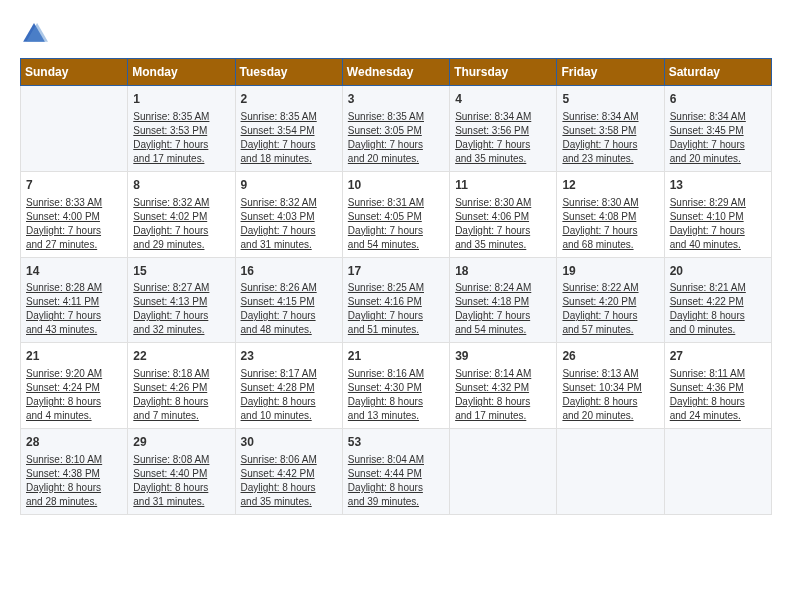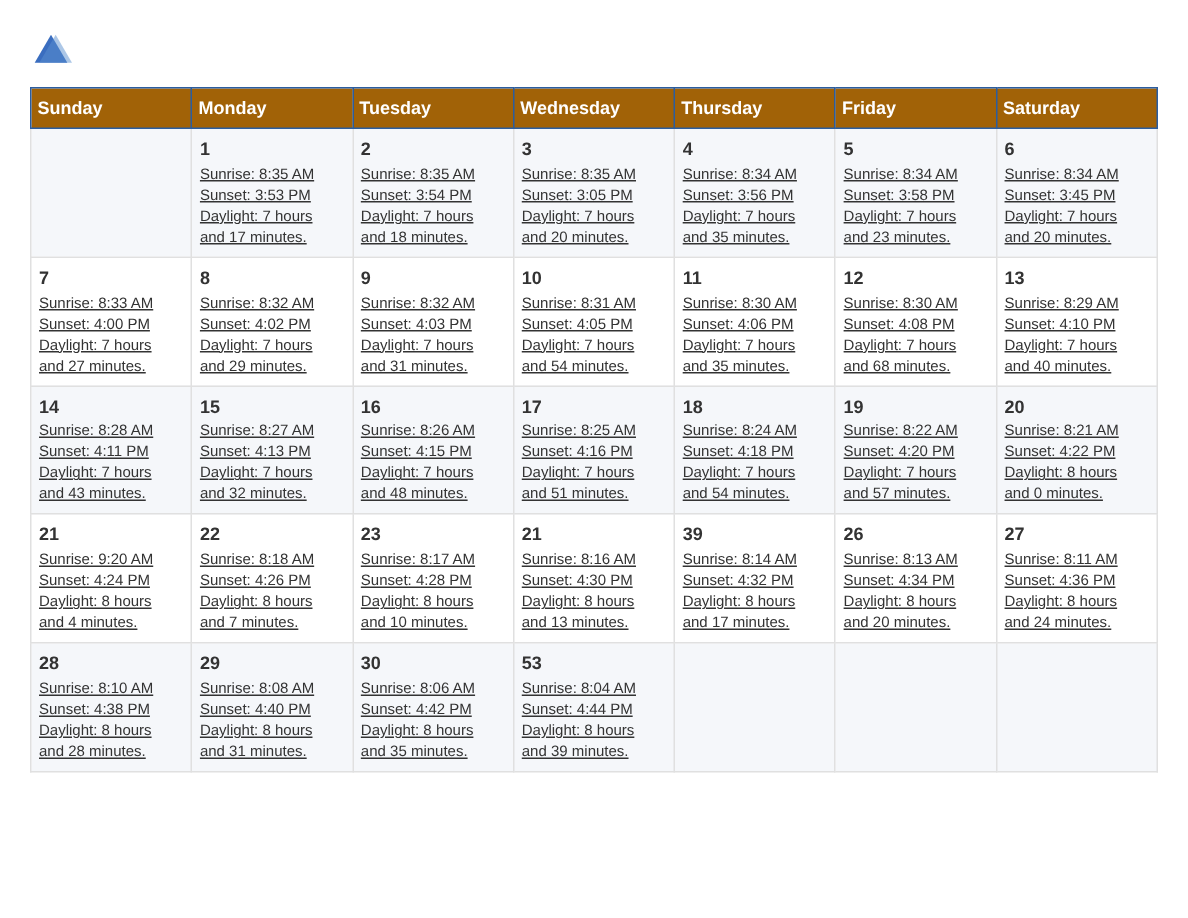--- a/index.html
+++ b/index.html
@@ -227,21 +227,21 @@
         <td>
           <span class="day-num">21</span>
           <div class="cell-content"><span>Sunrise: 8:16 AM</span><br><span>Sunset: 4:30 PM</span><br><span>Daylight: 8 hours</span><br><span>and 13 minutes.</span></div>
         </td>
         <td>
           <span class="day-num">39</span>
           <div class="cell-content"><span>Sunrise: 8:14 AM</span><br><span>Sunset: 4:32 PM</span><br><span>Daylight: 8 hours</span><br><span>and 17 minutes.</span></div>
         </td>
         <td>
           <span class="day-num">26</span>
-          <div class="cell-content"><span>Sunrise: 8:13 AM</span><br><span>Sunset: 4:34 PM</span><br><span>Daylight: 8 hours</span><br><span>and 20 minutes.</span></div>
+          <div class="cell-content"><span>Sunrise: 8:13 AM</span><br><span>Sunset: 10:34 PM</span><br><span>Daylight: 8 hours</span><br><span>and 20 minutes.</span></div>
         </td>
         <td>
           <span class="day-num">27</span>
           <div class="cell-content"><span>Sunrise: 8:11 AM</span><br><span>Sunset: 4:36 PM</span><br><span>Daylight: 8 hours</span><br><span>and 24 minutes.</span></div>
         </td>
       </tr>
       <tr>
         <td>
           <span class="day-num">28</span>
           <div class="cell-content"><span>Sunrise: 8:10 AM</span><br><span>Sunset: 4:38 PM</span><br><span>Daylight: 8 hours</span><br><span>and 28 minutes.</span></div>

